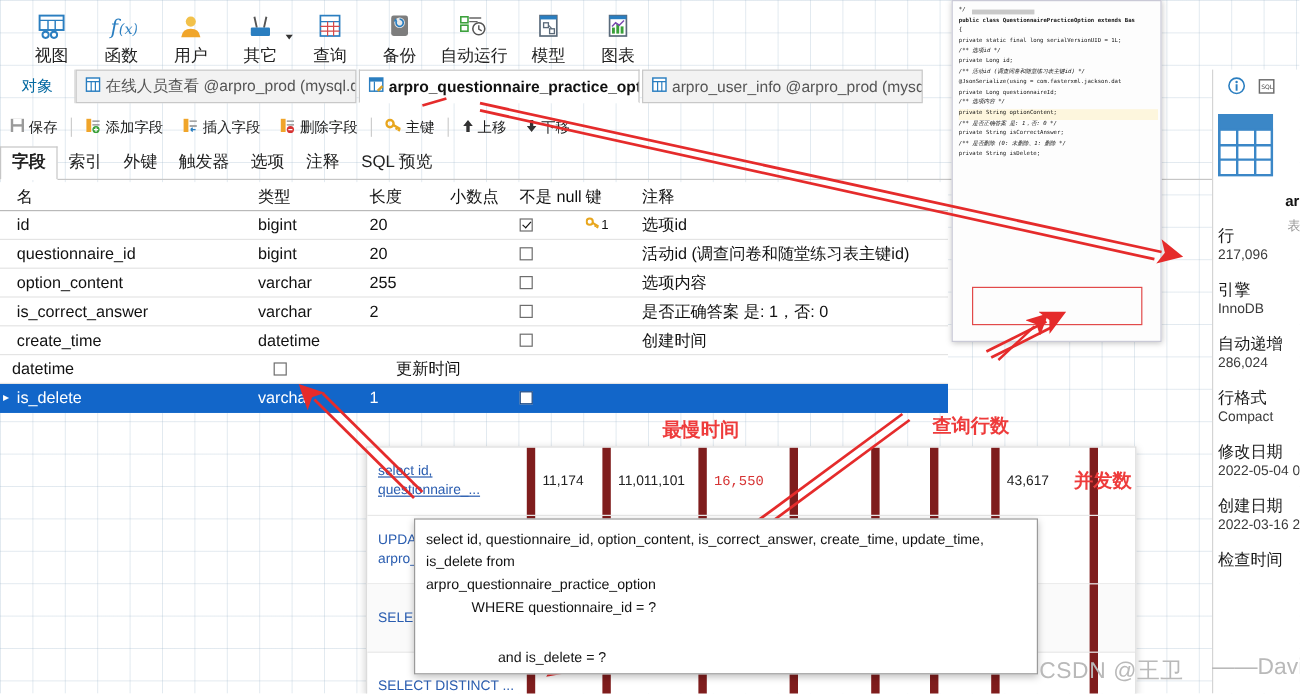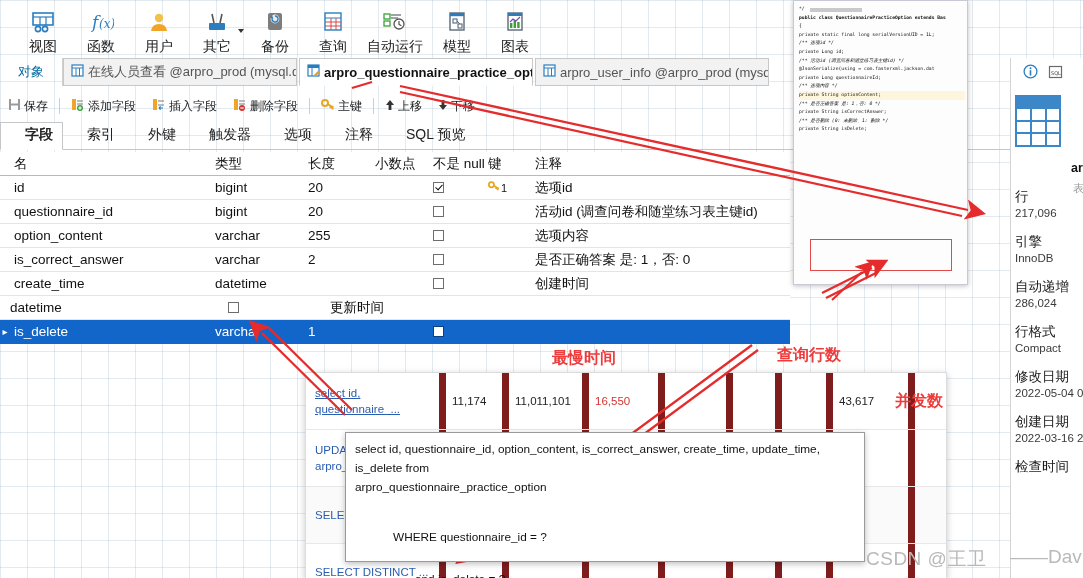--- a/index.html
+++ b/index.html
@@ -67,21 +67,21 @@
   .act{display:flex;align-items:center;gap:3px;padding:0 8px;white-space:nowrap;}
   .act-sep{width:1px;height:16px;background:#cdcdcd;margin:0 3px;}
 
   
   .subtabs{
     position:absolute;left:0;top:122px;width:1010px;height:27px;
     display:flex;align-items:flex-end;z-index:5;
     border-bottom:1px solid #c6c6c6;
   }
   .stab{
-    font-size:14px;color:#222;padding:3px 9px 5px 24px;white-space:nowrap;
+    font-size:14px;color:#222;padding:3px 9px 5px 9px;white-space:nowrap;
   }
   .stab.active{
     background:#ffffff;border:1px solid #c6c6c6;border-bottom:1px solid #ffffff;
     margin-bottom:-1px;font-weight:bold;
   }
 
   
   .fieldgrid{
     position:absolute;left:0;top:152px;width:790px;z-index:4;
     font-size:13.5px;color:#111;background:#fff;
@@ -158,41 +158,41 @@
   }
   .qrow{display:flex;align-items:center;border-bottom:1px solid #e8e8e8;height:56px;}
   .qrow.alt{background:#fafafa;}
   .q-sql{width:133px;flex:0 0 133px;padding:0 9px;box-sizing:border-box;
          color:#2a5db0;line-height:16px;word-break:break-all;}
   .q-sql .lnk{text-decoration:underline;}
   .q-c{flex:0 0 auto;text-align:left;box-sizing:border-box;padding:0 6px;
        border-left:7px solid #7f1d1d;height:100%;display:flex;align-items:center;}
   .qc1{width:63px;}
   .qc2{width:80px;}
-  .qc3{width:76px;color:#d63333;}
+  .qc3{width:76px;color:#d63333;font-family:Liberation Mono, monospace;}
   .qc4{width:68px;}
   .qc5{width:49px;}
   .qc6{width:51px;}
   .qc7{width:82px;}
   .qc8{width:58px;}
 
   
   .redlbl{
     position:absolute;color:#ee3b3b;font-size:16px;font-weight:bold;
     z-index:8;white-space:nowrap;
   }
 
   
   .sqltip{
     position:absolute;left:345px;top:432px;width:520px;height:130px;
     background:#ffffff;border:1px solid #9a9a9a;z-index:11;
     box-shadow:0 2px 6px rgba(0,0,0,.25);
     font-size:11.8px;color:#111;padding:7px 9px;box-sizing:border-box;line-height:19px;
   }
-  .sqltip .l2{margin-left:38px;margin-top:31px;}
+  .sqltip .l2{margin-left:38px;}
   .sqltip .l3{margin-left:60px;margin-top:23px;}
 
   
   .arrows{position:absolute;inset:0;z-index:10;pointer-events:none;}
 
   
   .wm{
     position:absolute;left:866px;top:546px;font-size:19px;color:#b9b9b9;
     z-index:12;white-space:nowrap;letter-spacing:.5px;
   }
@@ -250,41 +250,41 @@
             <rect x="5" y="12" width="16" height="7" rx="1" fill="#2a7ec0"></rect>
           </svg>
         </div>
         <div class="tb-lbl">其它</div>
         <div class="tb-caret"></div>
       </div>
 
       <div class="tb-item">
         <div class="tb-ico">
           <svg width="26" height="22" viewBox="0 0 26 22">
-            <rect x="6" y="2" width="14" height="17" rx="2" fill="#7d7d7d"></rect>
-            <circle cx="13" cy="8" r="4.4" fill="#e9e9e9"></circle>
-            <path d="M13 5 a3 3 0 1 1 -2.6 1.6" stroke="#2a7ec0" stroke-width="1.4" fill="none"></path>
-            <path d="M10 4 l1 3 l-3 0 z" fill="#2a7ec0"></path>
-          </svg>
-        </div>
-        <div class="tb-lbl">备份</div>
-      </div>
-
-      <div class="tb-item">
-        <div class="tb-ico">
-          <svg width="26" height="22" viewBox="0 0 26 22">
             <rect x="5" y="2" width="16" height="17" fill="#fff" stroke="#2a7ec0" stroke-width="1.4"></rect>
             <line x1="5" y1="7" x2="21" y2="7" stroke="#2a7ec0" stroke-width="1"></line>
             <line x1="5" y1="11" x2="21" y2="11" stroke="#d64a4a" stroke-width="1"></line>
             <line x1="5" y1="15" x2="21" y2="15" stroke="#d64a4a" stroke-width="1"></line>
             <line x1="11" y1="7" x2="11" y2="19" stroke="#d64a4a" stroke-width="1"></line>
             <line x1="16" y1="7" x2="16" y2="19" stroke="#d64a4a" stroke-width="1"></line>
           </svg>
         </div>
         <div class="tb-lbl">查询</div>
+      </div>
+
+      <div class="tb-item">
+        <div class="tb-ico">
+          <svg width="26" height="22" viewBox="0 0 26 22">
+            <rect x="6" y="2" width="14" height="17" rx="2" fill="#7d7d7d"></rect>
+            <circle cx="13" cy="8" r="4.4" fill="#e9e9e9"></circle>
+            <path d="M13 5 a3 3 0 1 1 -2.6 1.6" stroke="#2a7ec0" stroke-width="1.4" fill="none"></path>
+            <path d="M10 4 l1 3 l-3 0 z" fill="#2a7ec0"></path>
+          </svg>
+        </div>
+        <div class="tb-lbl">备份</div>
       </div>
 
       <div class="tb-item wide">
         <div class="tb-ico">
           <svg width="30" height="22" viewBox="0 0 30 22">
             <rect x="4" y="3" width="6" height="5" fill="#fff" stroke="#3aa03a" stroke-width="1.3"></rect>
             <rect x="4" y="10" width="6" height="5" fill="#fff" stroke="#3aa03a" stroke-width="1.3"></rect>
             <line x1="11" y1="4" x2="21" y2="4" stroke="#666" stroke-width="1.2"></line>
             <line x1="11" y1="7" x2="18" y2="7" stroke="#666" stroke-width="1.2"></line>
             <circle cx="19" cy="13" r="5" fill="#fff" stroke="#555" stroke-width="1.3"></circle>

